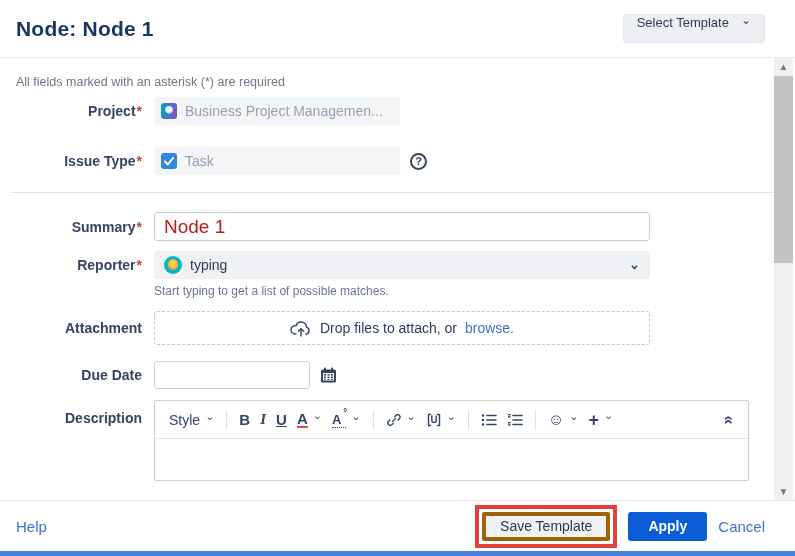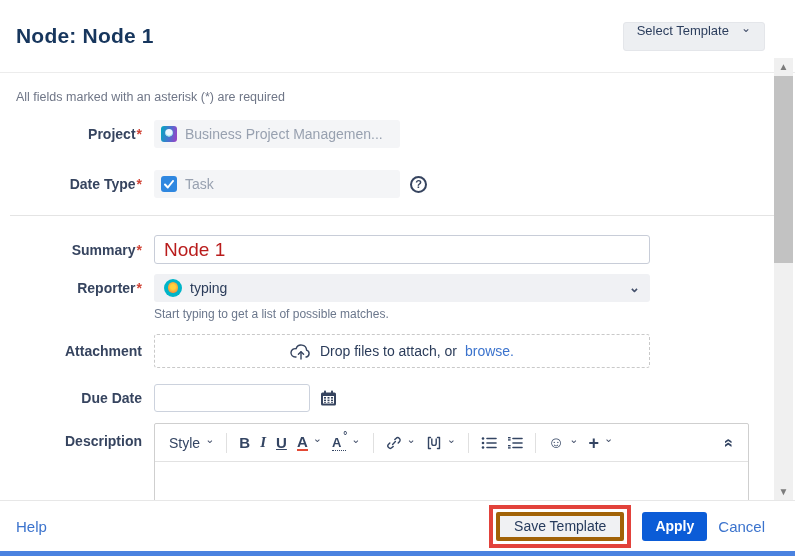--- a/index.html
+++ b/index.html
@@ -1,32 +1,32 @@
 <!DOCTYPE html>
 <html><head>
 <meta charset="utf-8">
 <style>
   * { margin:0; padding:0; box-sizing:border-box; }
   html,body { width:795px; height:556px; background:#fff; font-family:"Liberation Sans",sans-serif; }
   .dialog { position:relative; width:795px; height:556px; background:#fff; overflow:hidden; }
 
   
-  .header { height:73px; border-bottom:1px solid #ececec; display:flex; align-items:center; justify-content:space-between; padding:0 30px 0 16px; }
+  .header { height:58px; border-bottom:1px solid #ececec; display:flex; align-items:center; justify-content:space-between; padding:0 30px 0 16px; }
   .title { font-size:21px; font-weight:700; color:#17365d; letter-spacing:.2px; }
   .select-template { display:flex; align-items:flex-start; gap:12px; height:29px; padding:0 13px; background:#edeff2; border:1px solid #e4e6ea; border-radius:3px; font-size:13px; color:#2c3e5d; cursor:pointer; font-family:inherit; }
   .chev { font-size:12px; color:#44506b; line-height:1; transform:translateY(-1px); }
 
   
   .content { padding-left:4px; }
   .notice { margin:17px 0 0 12px; font-size:12.5px; color:#6f7687; }
   .row { display:flex; align-items:center; }
   .row .label { width:150px; text-align:right; padding-right:12px; font-size:14px; font-weight:700; color:#36445f; flex:none; }
   .ast { color:#d04437; font-weight:700; margin-left:1px; }
 
-  .row-project { margin-top:16px;align-items:center; }
+  .row-project { margin-top:8px;align-items:center; }
   .row-issue   { margin-top:22px; }
   .field-static { width:246px; height:28px; background:#f4f5f7; border-radius:3px; display:flex; align-items:center; gap:8px; padding:0 7px; font-size:14px; color:#98a1b0; }
   .project-icon { width:16px; height:16px; border-radius:3px; background:linear-gradient(100deg,#00a9c0 0%,#4d6fd0 55%,#a13fc4 100%); position:relative; flex:none; }
   .project-icon::after { content:""; position:absolute; left:4px; top:3px; width:8px; height:8px; border-radius:50%; background:radial-gradient(circle at 50% 40%, #e8f6ff 0 45%, #7fd4e0 70%, transparent 75%); }
   .task-icon { width:16px; height:16px; border-radius:3px; background:#2f87e0; display:flex; align-items:center; justify-content:center; flex:none; }
   .question { width:17px; height:17px; border:2px solid #36445f; border-radius:50%; color:#36445f; font-size:11px; font-weight:700; display:flex; align-items:center; justify-content:center; margin-left:10px; cursor:pointer; }
 
   .divider { height:1px; background:#e4e4e4; margin:17px 10px 0 6px; }
 
   .row-summary { margin-top:19px; }
@@ -74,21 +74,21 @@
   .sb-up { top:0; }
   .sb-down { bottom:0; }
   .sb-thumb { position:absolute; top:18px; left:0; width:19px; height:187px; background:#c2c2c2; cursor:pointer; }
 
   
   .footer { position:absolute; left:0; right:0; bottom:0; height:56px; background:#fff; border-top:1px solid #e7e7e7; display:flex; align-items:center; padding:0 30px 5px 16px; }
   .footer .help { font-size:15px; }
   .footer-right { margin-left:auto; display:flex; align-items:center; gap:11px; }
   .annotation { border:4px solid #e2423b; padding:3px; display:inline-flex; }
   .save-btn { height:29px; padding:0 14px; background:#f0f1f3; border:4px solid #a16207; border-radius:2px; font-size:14px; color:#253a5c; cursor:pointer; font-family:inherit; }
-  .apply-btn { height:29px; padding:0 13px; background:#0b5cd7; border:none; border-radius:3px; font-size:14px; font-weight:700; color:#fff; cursor:pointer; font-family:inherit; }
+  .apply-btn { height:29px; padding:0 20px; background:#0b5cd7; border:none; border-radius:3px; font-size:14px; font-weight:700; color:#fff; cursor:pointer; font-family:inherit; }
   .cancel { font-size:15px; }
   .bottom-bar { position:absolute; left:0; right:0; bottom:0; height:5px; background:#4a82e0; }
 
   svg { display:block; }
 </style>
 </head>
 <body>
 
 <div class="dialog">
 
@@ -105,21 +105,21 @@
 
     <div class="row row-project">
       <div class="label"><span>Project</span><span class="ast">*</span></div>
       <div class="field-static">
         <span class="project-icon"></span>
         <span>Business Project Managemen...</span>
       </div>
     </div>
 
     <div class="row row-issue">
-      <div class="label"><span>Date Type</span><span class="ast">*</span></div>
+      <div class="label"><span>Issue Type</span><span class="ast">*</span></div>
       <div class="field-static">
         <span class="task-icon">
           <svg width="10" height="9" viewBox="0 0 10 9">
               <polyline points="1,4.5 3.8,7.5 9,1" fill="none" stroke="#ffffff" stroke-width="2" stroke-linecap="round" stroke-linejoin="round"></polyline>
             </svg>
         </span>
         <span>Task</span>
       </div>
       <span class="question">?</span>
     </div>

